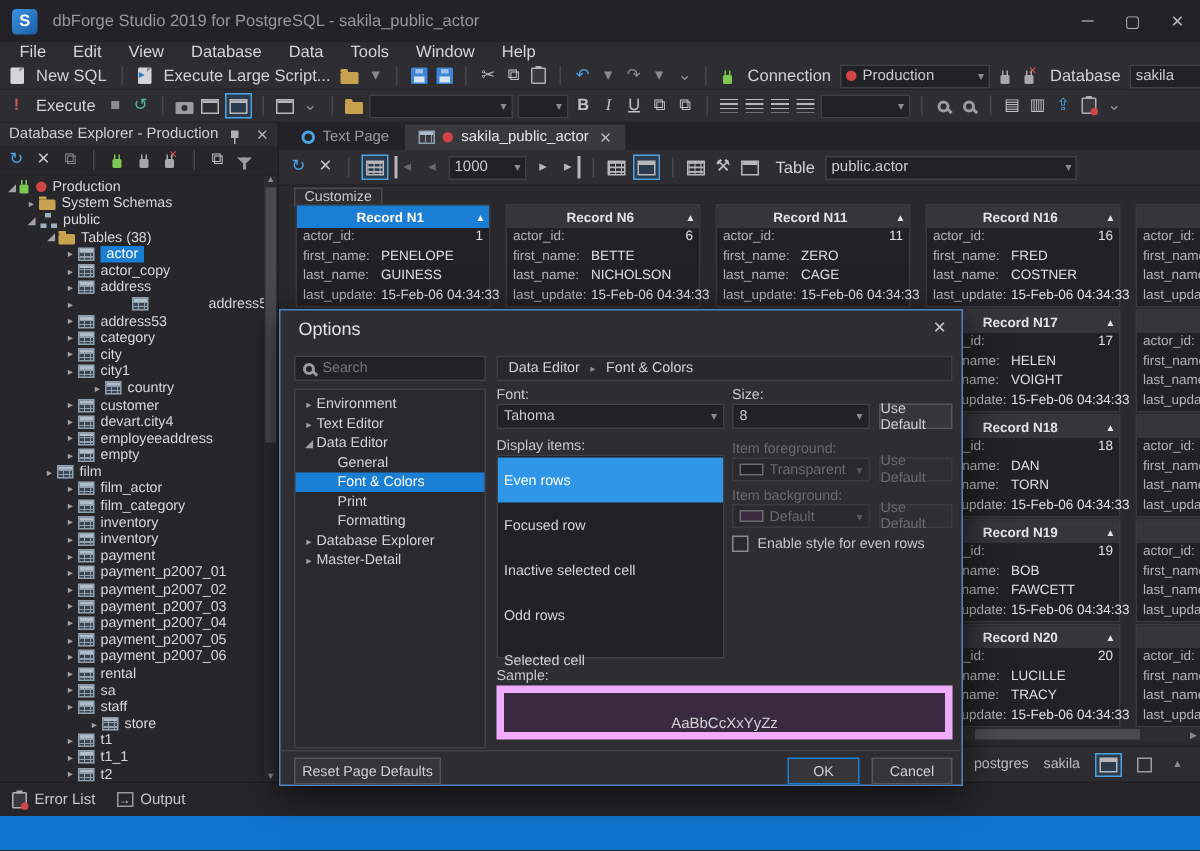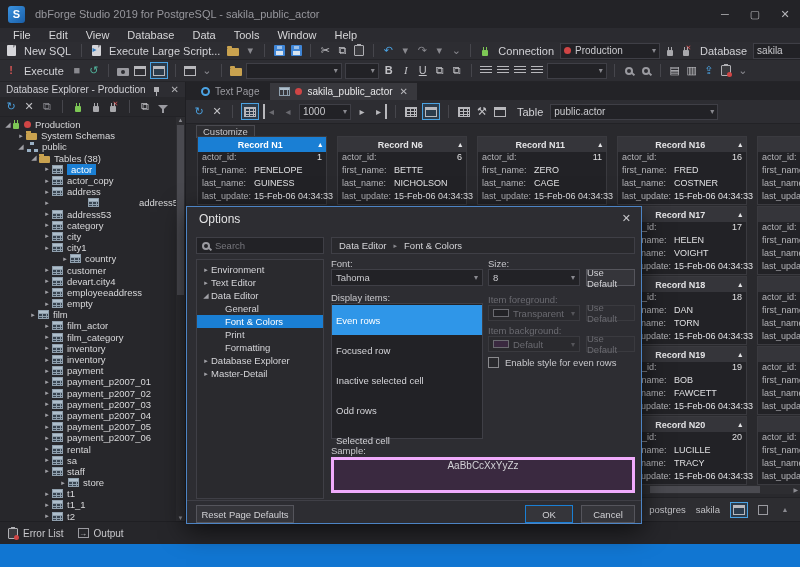--- a/index.html
+++ b/index.html
@@ -162,22 +162,22 @@
   .swatch.bg{background:var(--samplebg);}
   .dbtn{position:absolute;height:17px;border:1px solid #55555c;background:#35353a;color:#d0d0d4;
         display:flex;align-items:center;justify-content:center;font-size:9.5px;}
   .dbtn.dis{color:#6a6a70;border-color:#3a3a3f;background:#2e2e33;}
   .dbtn.primary{border-color:var(--accent);}
   .displaylist{position:absolute;left:144px;top:96px;width:152px;height:136px;border:1px solid #3f3f46;background:#222226;padding-top:1px;}
   .ditem{height:30px;display:flex;align-items:center;padding:12px 4px;font-size:9.5px;color:#d4d4d8;}
   .ditem.sel{background:var(--selblue);color:#fff;}
   .checkrow{position:absolute;left:301px;top:150px;display:flex;align-items:center;gap:6px;color:#c8c8cc;font-size:9.5px;}
   .checkbox{width:11px;height:11px;border:1px solid #8a8a8e;background:#2a2a2e;flex:none;}
-  .samplebox{position:absolute;left:144px;top:250px;width:304px;height:36px;border:3px solid #f0abfc;background:var(--samplebg);
-             display:flex;align-items:flex-start;justify-content:center;color:#d2d2d6;font-size:10px;}
+  .samplebox{position:absolute;left:144px;top:250px;width:304px;height:36px;border:5px solid #f0abfc;background:var(--samplebg);
+             display:flex;align-items:flex-end;justify-content:center;color:#d2d2d6;font-size:10px;}
   .dlg-hr{position:absolute;left:0;right:0;top:293px;height:1px;background:#3f3f46;}
 </style>
 </head>
 <body>
 
 <div id="app">
 
   <div class="titlebar">
     <div class="logo">S</div>
     <div class="apptitle">dbForge Studio 2019 for PostgreSQL - sakila_public_actor</div>

